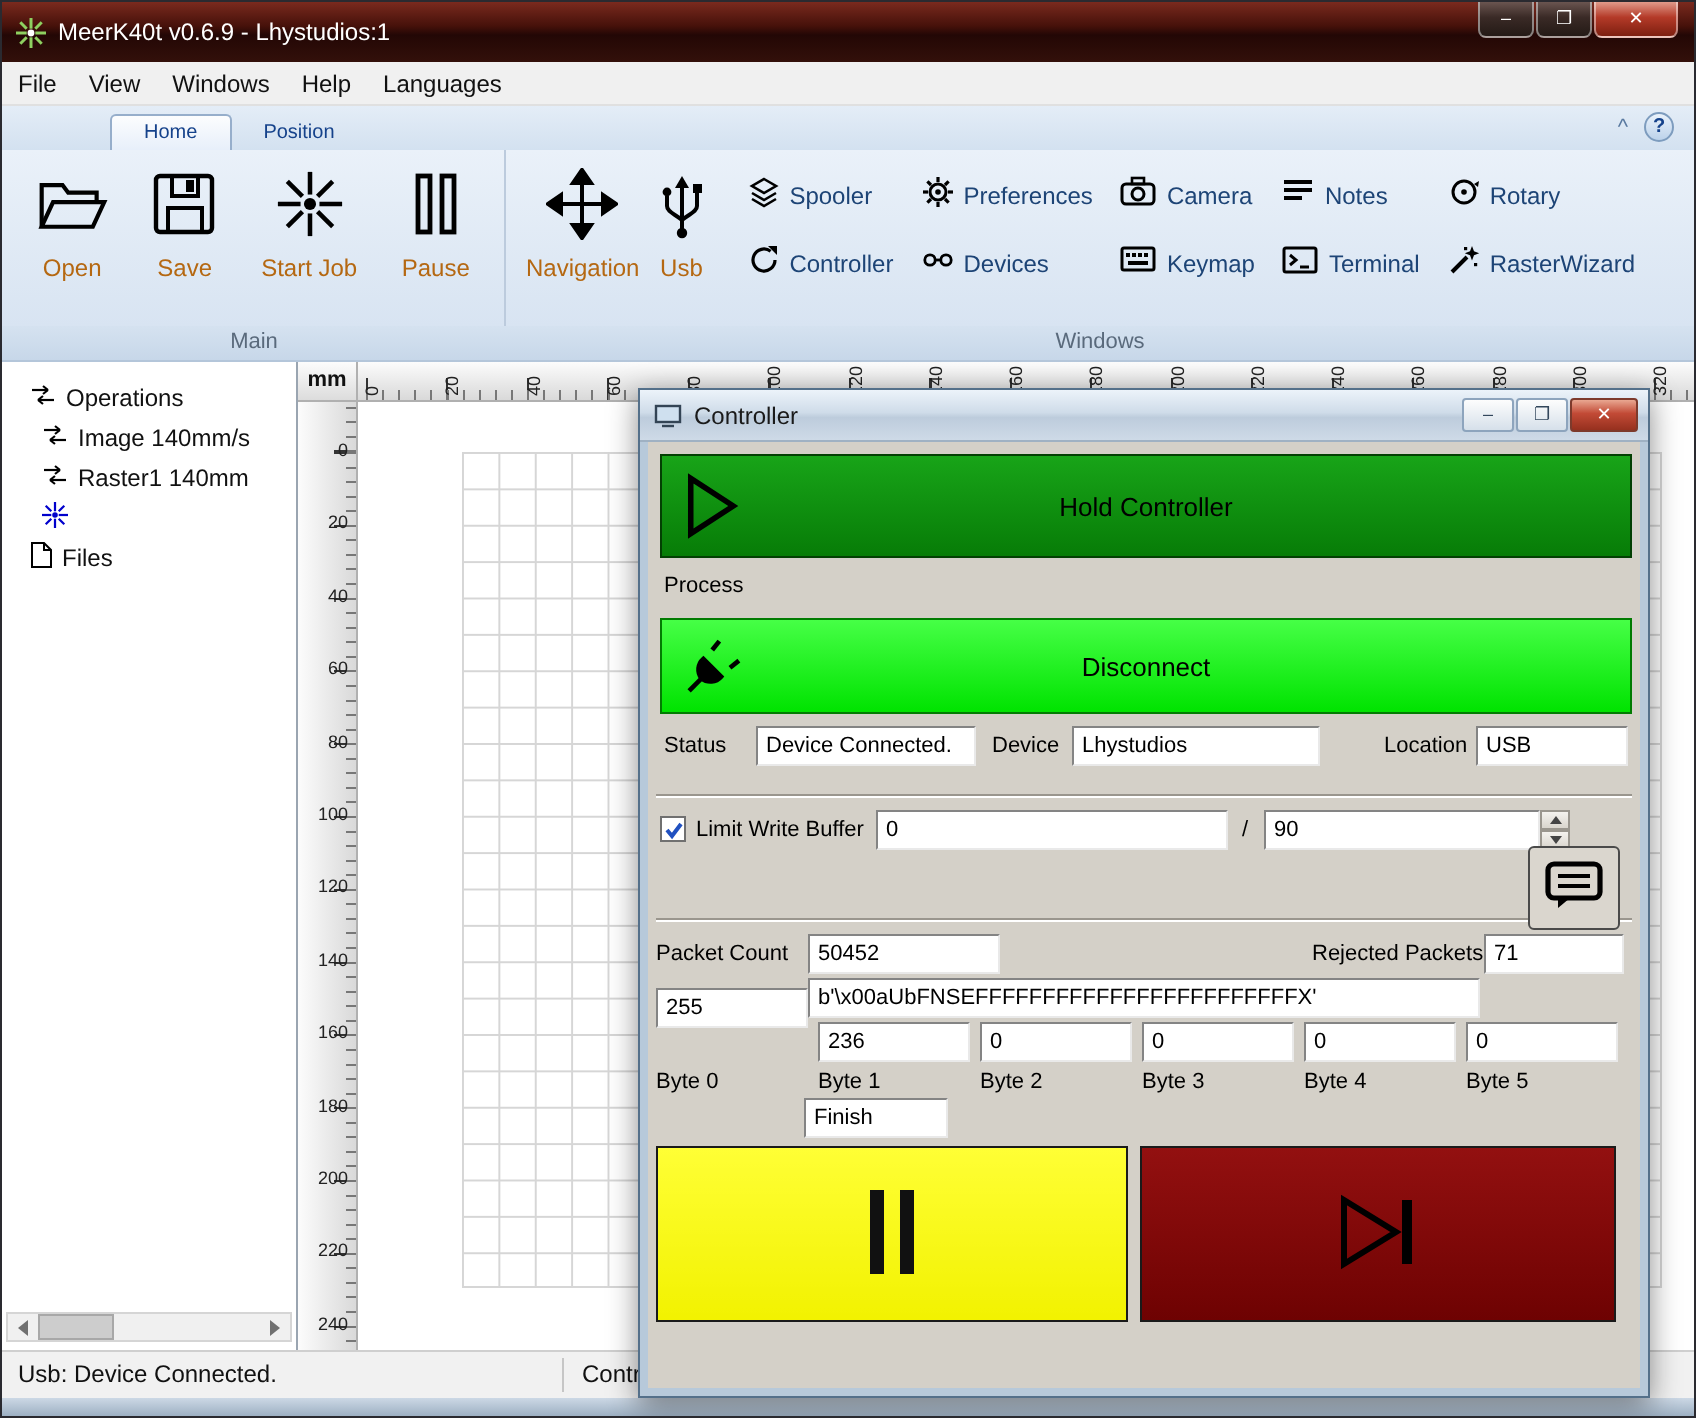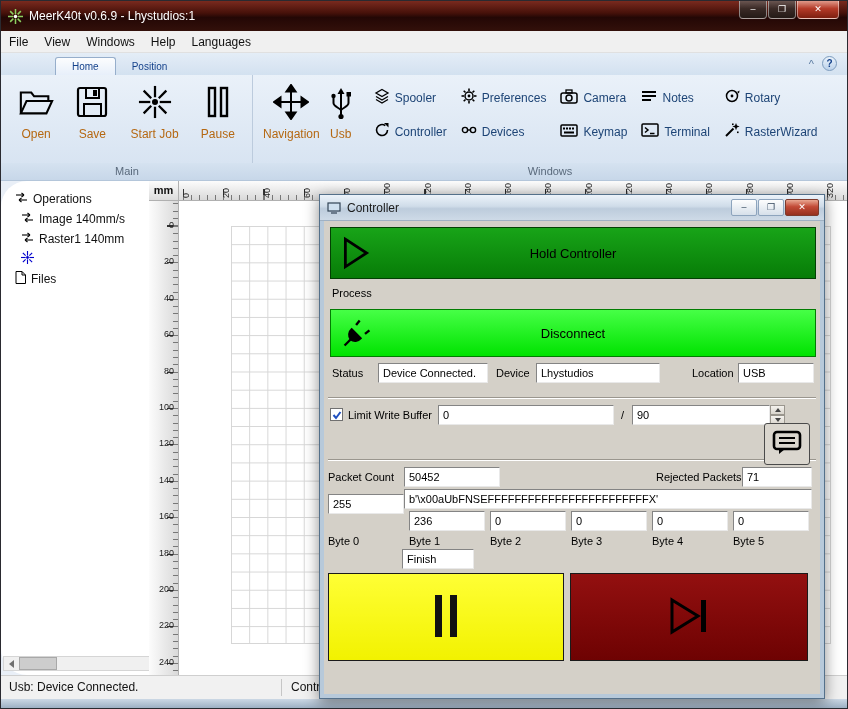--- a/index.html
+++ b/index.html
@@ -43,21 +43,21 @@
   .grp-windows{flex:1;display:flex;padding:4px 0 0 6px;}
   .bigbtn{display:flex;flex-direction:column;align-items:center;padding:2px 4px;}
   .bicon{height:42px;display:flex;align-items:center;justify-content:center;}
   .blabel{font-size:12px;color:#b56812;margin-top:4px;white-space:nowrap;}
   .smgrid{display:flex;gap:14px;margin-left:16px;padding-top:8px;}
   .smcol{display:flex;flex-direction:column;gap:12px;}
   .smbtn{display:flex;align-items:center;gap:5px;height:22px;}
   .smlabel{font-size:12px;color:#1d4476;white-space:nowrap;}
 
   
-  .tree-panel{position:absolute;left:0;top:180px;width:176px;bottom:33px;background:#fff;border-right:1px solid #9aa5b1;border-radius:26px;}
+  .tree-panel{position:absolute;left:0;top:180px;width:148px;bottom:33px;background:#fff;border-right:1px solid #9aa5b1;}
   .tree-item{display:flex;align-items:center;gap:5px;height:20px;font-size:12px;color:#111;padding-left:14px;white-space:nowrap;overflow:hidden;}
   .tree-item.child{padding-left:20px;}
   .tree-pad{padding-top:8px;}
   .hscroll{position:absolute;left:2px;right:2px;bottom:4px;height:15px;background:#f0f0f0;
     border:1px solid #d5d5d5;display:flex;align-items:center;}
   .sarrow{width:15px;height:13px;display:flex;align-items:center;justify-content:center;}
   .tri-l{width:0;height:0;border-top:4px solid transparent;border-bottom:4px solid transparent;border-right:5px solid #707070;}
   .tri-r{width:0;height:0;border-top:4px solid transparent;border-bottom:4px solid transparent;border-left:5px solid #707070;}
   .sthumb{width:38px;height:13px;background:#cdcdcd;border:1px solid #a8a8a8;}
 
@@ -586,21 +586,21 @@
       </div>
 
       <div class="sep" style="top:238px"></div>
 
       <div class="dlabel" style="left:4px;top:250px">Packet Count</div>
       <div class="field" style="left:80px;top:246px;width:96px">50452</div>
       <div class="dlabel" style="left:332px;top:250px">Rejected Packets</div>
       <div class="field" style="left:418px;top:246px;width:70px">71</div>
 
       <div class="dlabel" style="left:4px;top:272px">Packet Info</div>
-      <div class="field" style="left:80px;top:268px;width:408px">b'\x00aUbFNSEFFFFFFFFFFFFFFFFFFFFFFFFX'</div>
+      <div class="field" style="left:80px;top:268px;width:336px">b'\x00aUbFNSEFFFFFFFFFFFFFFFFFFFFFFFFX'</div>
 
       <div class="field" style="left:4px;top:273px;width:76px">255</div>
       <div class="field" style="left:85px;top:290px;width:76px">236</div>
       <div class="field" style="left:166px;top:290px;width:76px">0</div>
       <div class="field" style="left:247px;top:290px;width:76px">0</div>
       <div class="field" style="left:328px;top:290px;width:76px">0</div>
       <div class="field" style="left:409px;top:290px;width:76px">0</div>
 
       <div class="dlabel" style="left:4px;top:314px">Byte 0</div>
       <div class="dlabel" style="left:85px;top:314px">Byte 1</div>

